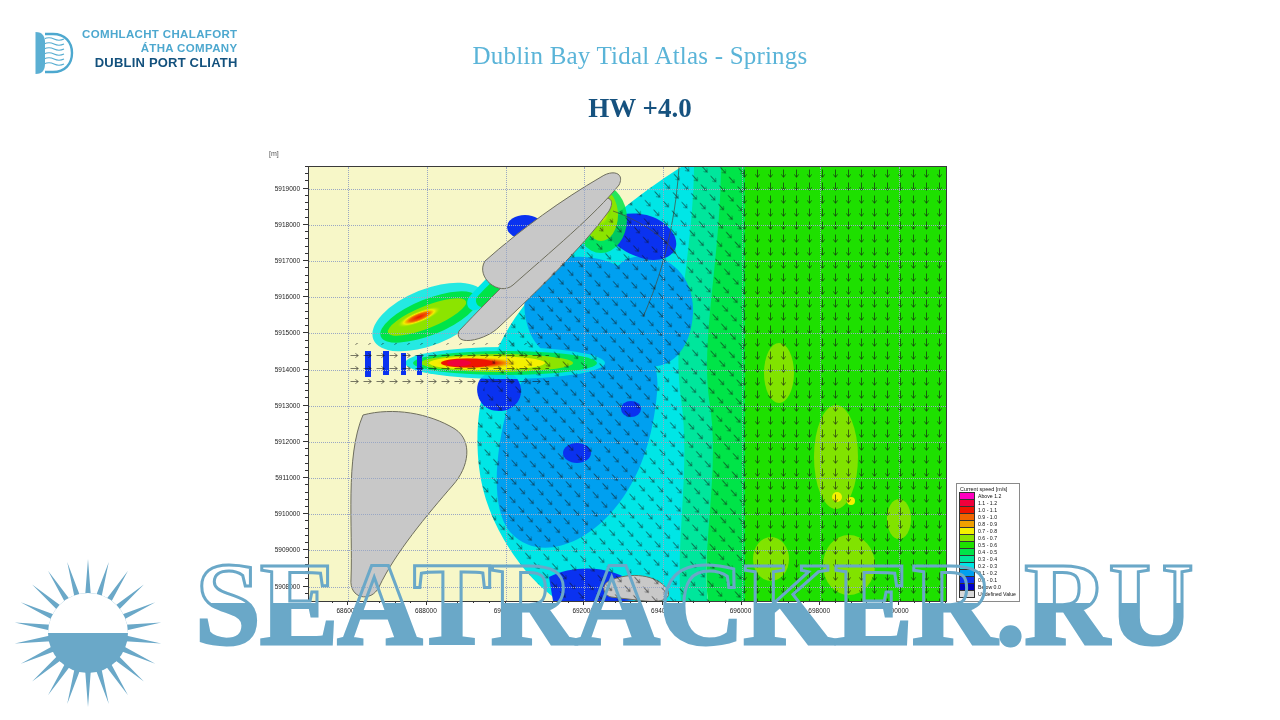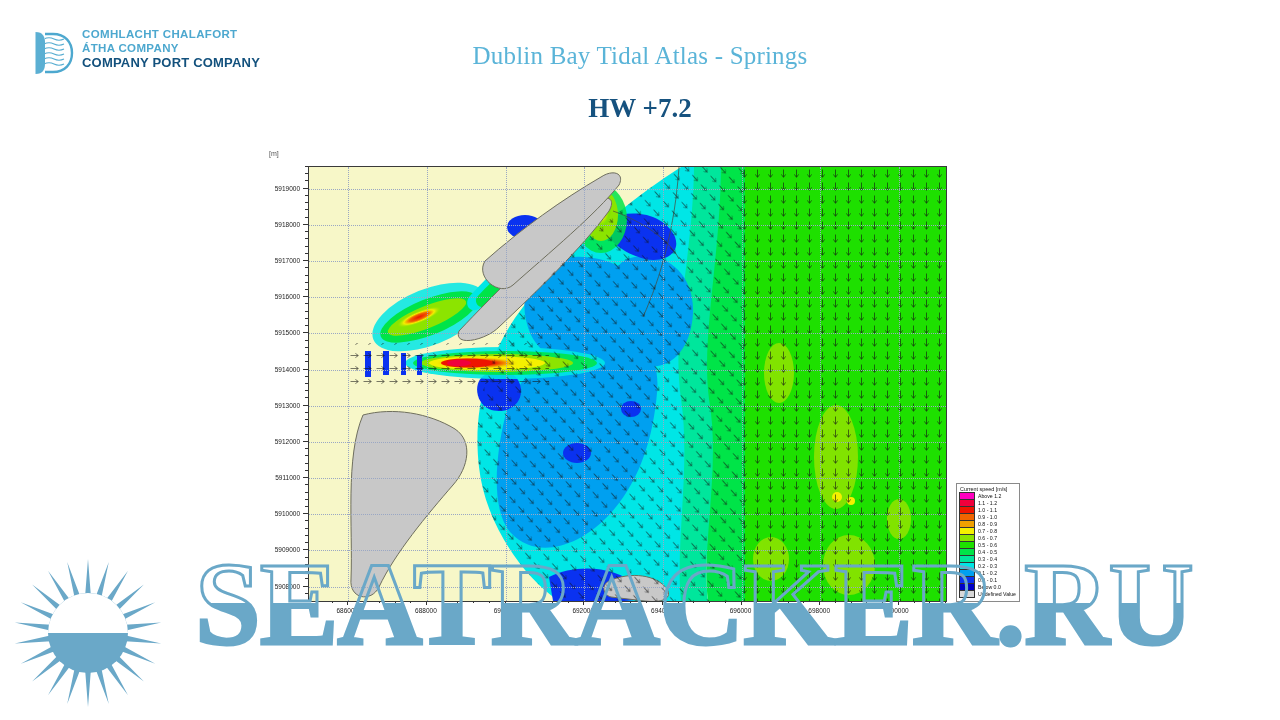--- a/index.html
+++ b/index.html
@@ -2,21 +2,21 @@
 <html><head>
 <meta charset="utf-8">
 <style>
   html,body{margin:0;padding:0;background:#ffffff;}
   body{width:1280px;height:720px;position:relative;overflow:hidden;
        font-family:"Liberation Sans",sans-serif;}
 
   
   #logo{position:absolute;left:34px;top:28px;width:240px;height:52px;}
   #logo .mark{position:absolute;left:0;top:2px;width:44px;height:46px;}
-  #logo .logotext{position:absolute;left:48px;top:0;line-height:1.18;}
+  #logo .logotext{position:absolute;left:48px;top:0;line-height:1.18;text-align:right;}
   #logo .l1,#logo .l2{font-size:11.5px;font-weight:bold;letter-spacing:.35px;color:#4da8cf;}
   #logo .l3{font-size:13px;font-weight:bold;letter-spacing:.2px;color:#13517d;}
 
   
   #title-main{position:absolute;left:0;right:0;top:42px;text-align:center;
     font-family:"Liberation Serif",serif;font-size:25px;color:#5ab4d8;letter-spacing:.2px;}
   #title-sub{position:absolute;left:0;right:0;top:93px;text-align:center;
     font-family:"Liberation Serif",serif;font-weight:bold;font-size:27px;color:#16527f;}
 
   
@@ -87,26 +87,26 @@
       <path d="M10 34 q5 -2.4 10 0 q5 2.4 10 0"></path>
     </g>
     <path d="M3 2 h8 v42 h-8 z" fill="#ffffff"></path>
     <path d="M4 3 h6 v40 h-6 z" fill="#4da8cf" opacity=".0"></path>
     <path d="M2 1 q9 -1 9 8 v28 q0 9 -9 8 z" fill="#ffffff"></path>
     <path d="M1.5 2 C9 2 11 7 11 12 V34 C11 39 9 44 1.5 44 Z" fill="#4da8cf" opacity=".92"></path>
   </svg>
   <div class="logotext">
     <div class="l1">COMHLACHT CHALAFORT</div>
     <div class="l2">ÁTHA COMPANY</div>
-    <div class="l3">COMPANY PORT COMPANY</div>
+    <div class="l3">DUBLIN PORT CLIATH</div>
   </div>
 </div>
 
 <div id="title-main">Dublin Bay Tidal Atlas - Springs</div>
-<div id="title-sub">HW +7.2</div>
+<div id="title-sub">HW +4.0</div>
 
 <div id="figure">
 
   <div id="unit-top">[m]</div>
   <div id="unit-bot">[m]</div>
 
   <div id="yaxis">
       <div class="ytick" style="top: 419.533px;"></div>
       <div class="ylab" style="top: 419.533px;">5908000</div>
       <div class="ytick" style="top: 383.367px;"></div>

